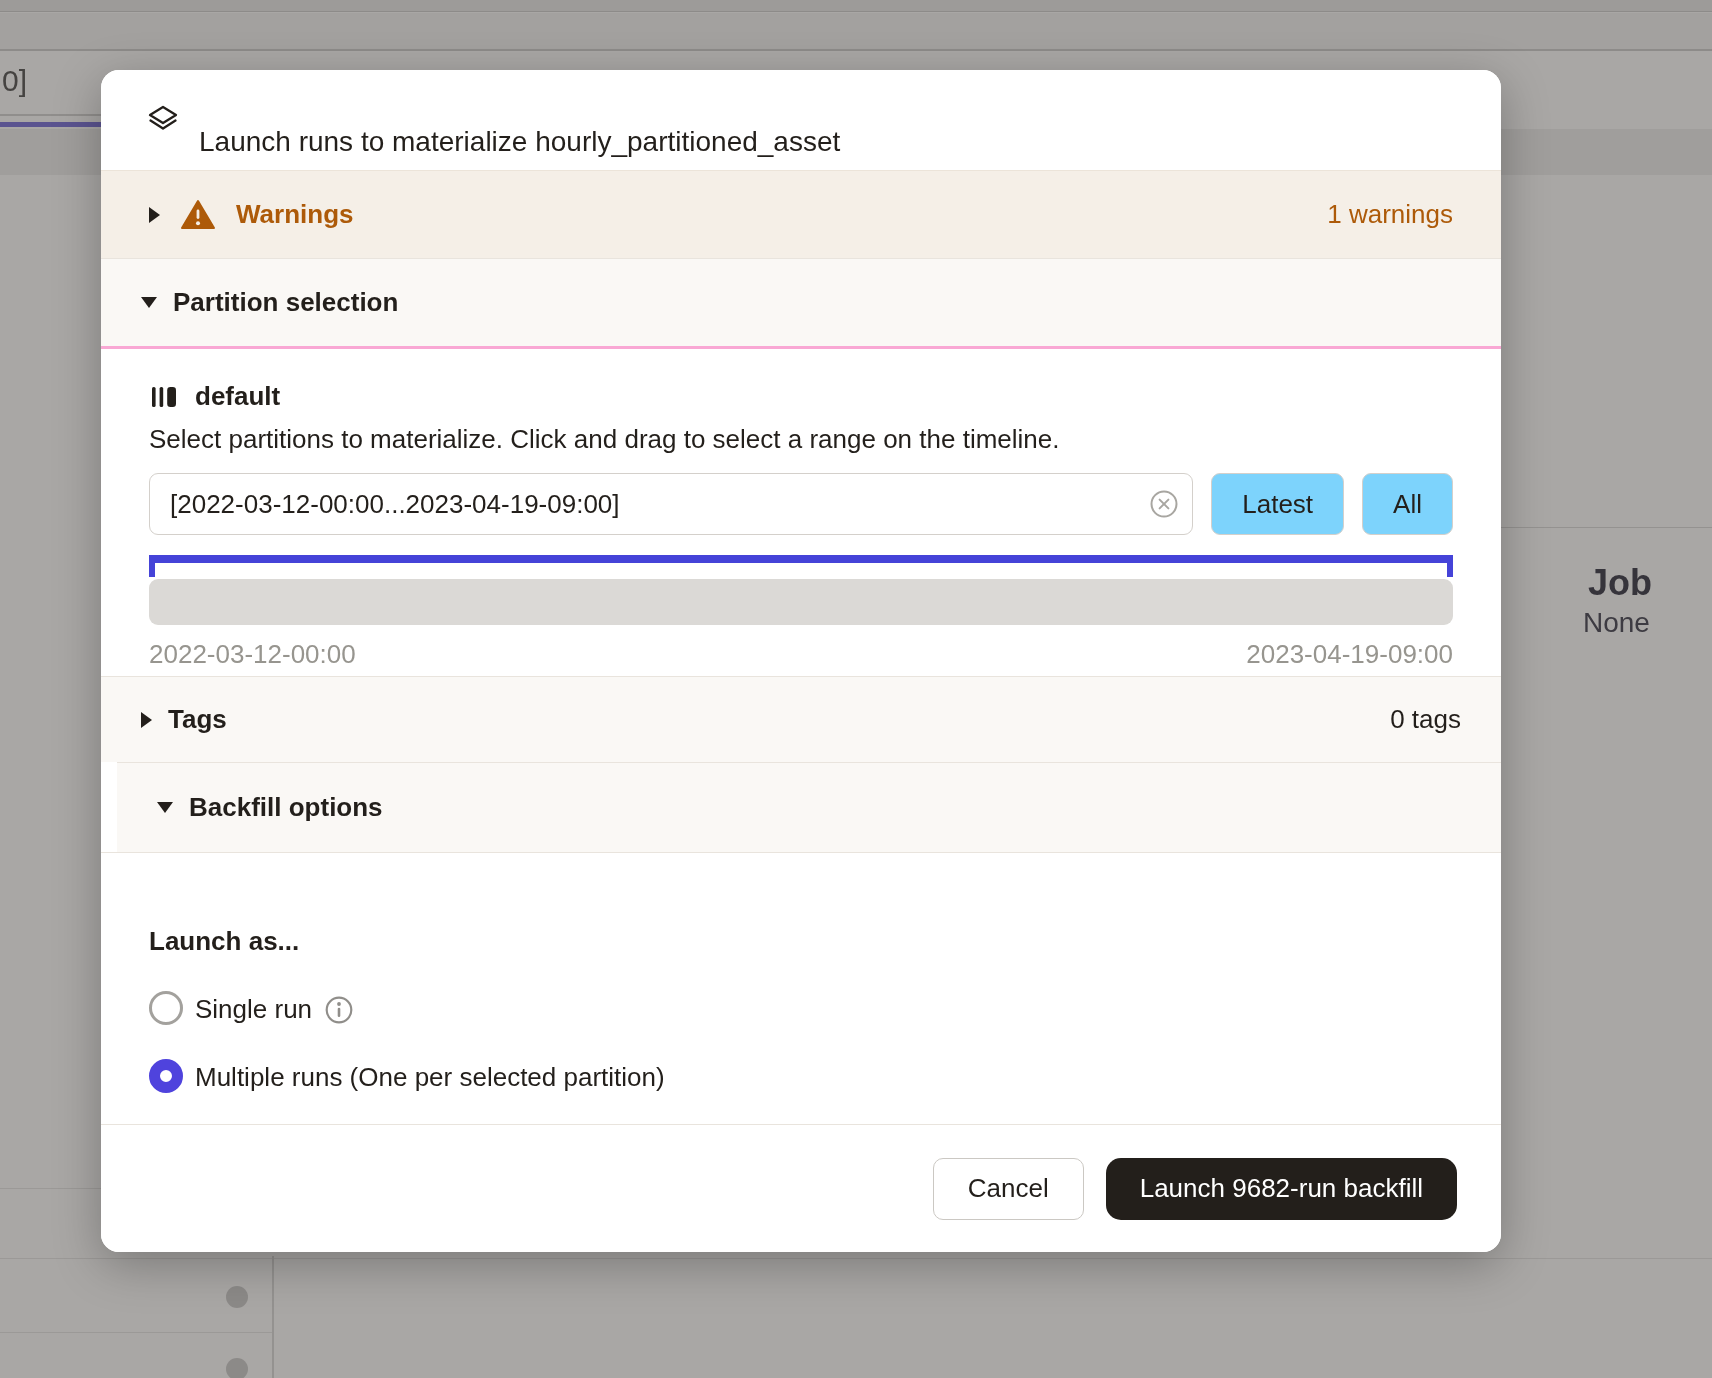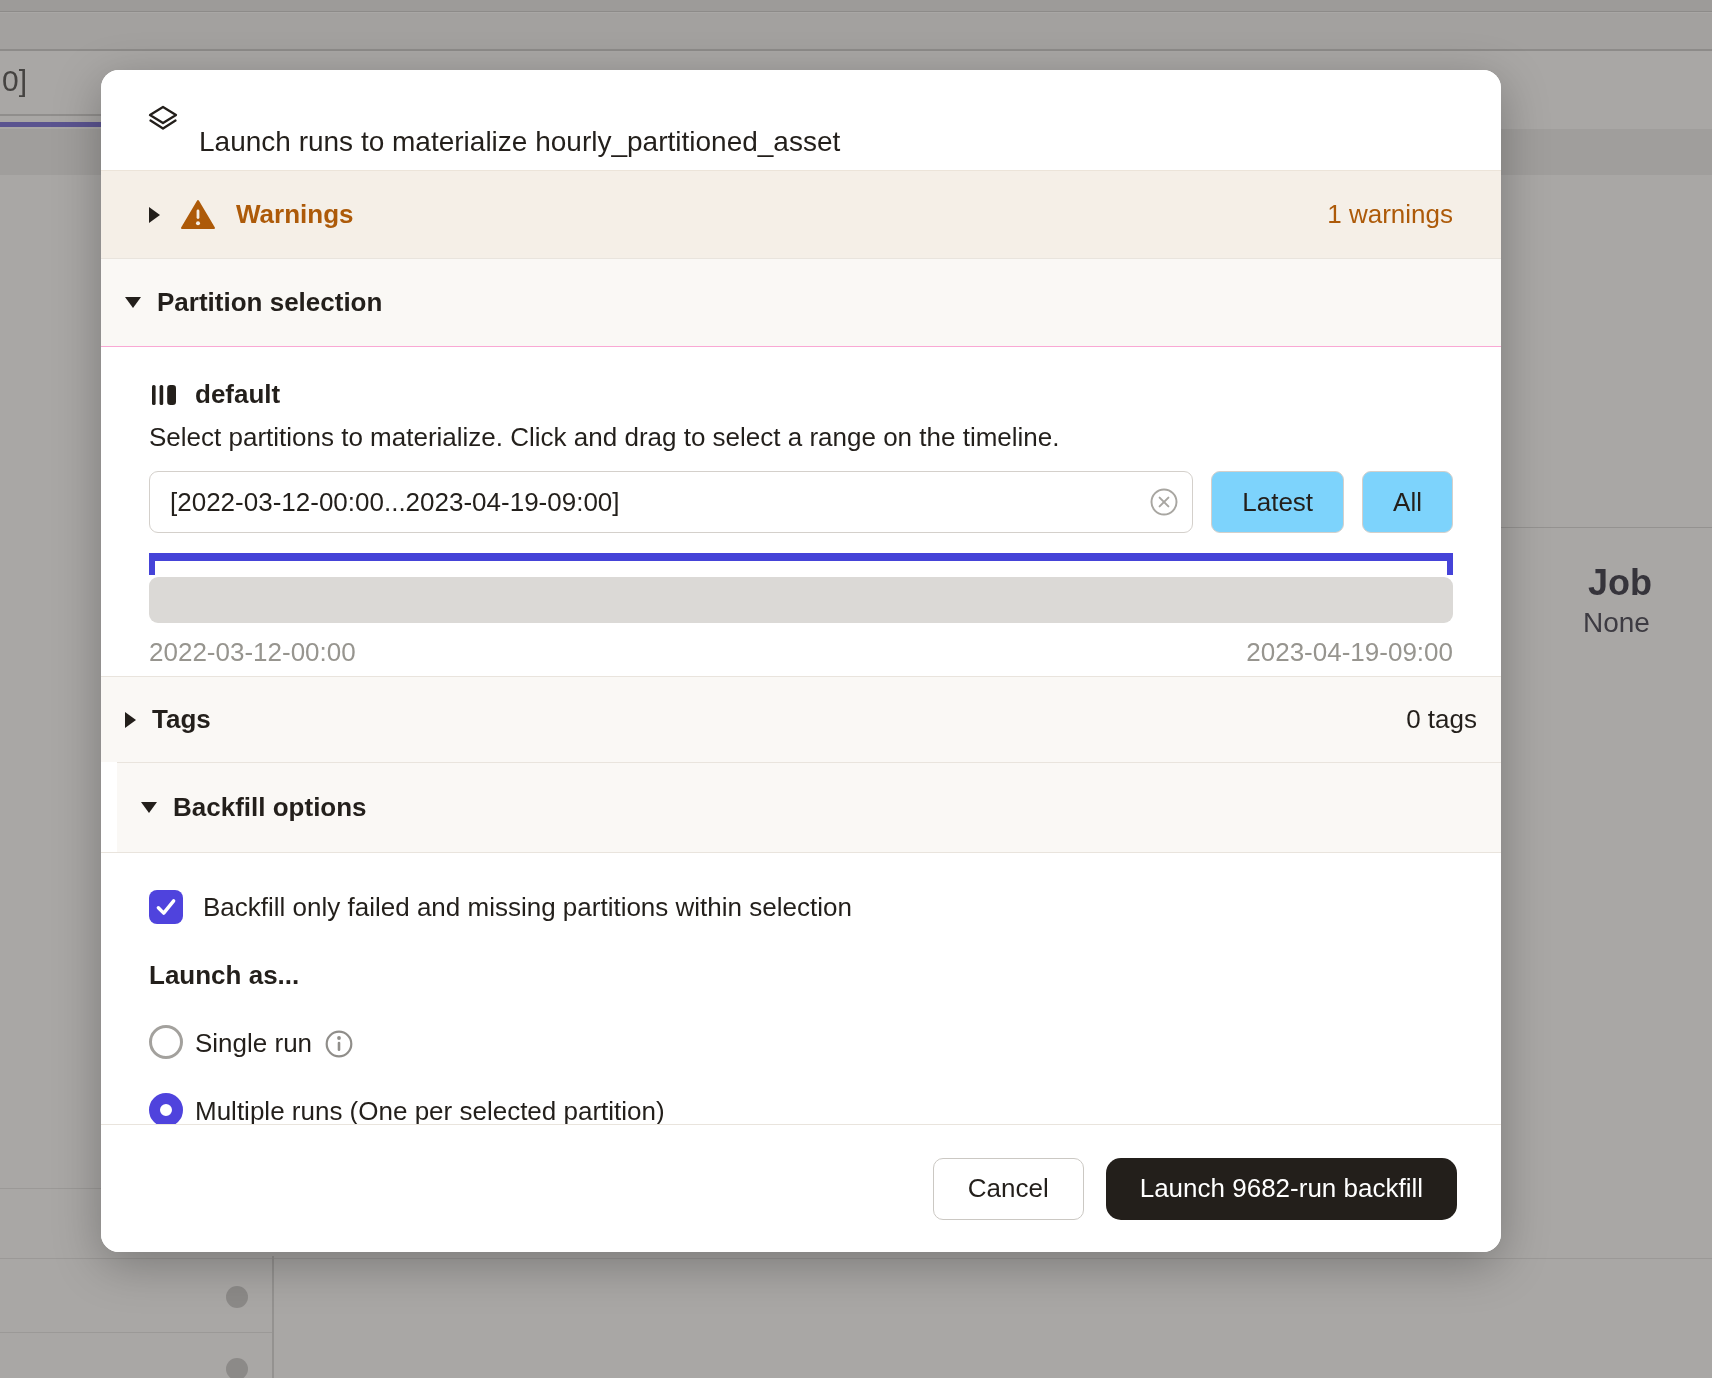--- a/index.html
+++ b/index.html
@@ -39,33 +39,33 @@
   }
 
   .dlg-header { height:100px; flex:0 0 auto; display:flex; align-items:center; padding:0 46px; gap:20px; background:#fff; }
   .dlg-title { font-size:28px; font-weight:500; color:#231f1b;margin-top:43px; }
 
   .warn-row { height:88px; flex:0 0 auto; display:flex; align-items:center; padding:0 48px; gap:20px;
     background:#f5efe7; border-top:1px solid #ece4d9; cursor:pointer; }
   .warn-label { font-size:26px; font-weight:600; color:#ad5a09; flex:1 1 auto; }
   .warn-count { font-size:26px; color:#ad5a09; }
 
-  .sect-head { flex:0 0 auto; display:flex; align-items:center; padding:0 24px; gap:16px;
+  .sect-head { flex:0 0 auto; display:flex; align-items:center; padding:0 40px; gap:16px;
     background:#faf8f5; border-top:1px solid #e9e4dd; cursor:pointer; }
   .sect-head.psel { height:88px; }
   .sect-head.tags { height:86px; }
   .sect-head.bf   { height:90px;margin-left:16px; }
   .sect-title { font-size:26px; font-weight:700; color:#231f1b; }
   .sect-title.semi { font-weight:600; }
   .sect-right { margin-left:auto; font-size:26px; color:#231f1b; }
 
   .caret-right { width:0; height:0; border-top:8px solid transparent; border-bottom:8px solid transparent; border-left:11px solid #231f1b; }
   .caret-down  { width:0; height:0; border-left:8px solid transparent; border-right:8px solid transparent; border-top:11px solid #231f1b; }
 
-  .psel-body { flex:0 0 auto; height:330px; background:#fff; border-top:1px solid #f9a8d4; padding:32px 48px 0 48px; }
+  .psel-body { flex:0 0 auto; height:330px; background:#fff; border-top:3px solid #f9a8d4; padding:32px 48px 0 48px; }
   .dim-row { display:flex; align-items:center; gap:16px; }
   .dim-name { font-size:26px; font-weight:700; }
   .psel-desc { margin-top:12px; font-size:26px; color:#231f1b; }
 
   .controls-row { margin-top:18px; display:flex; align-items:stretch; gap:18px; }
   .range-wrap { position:relative; flex:1 1 auto; }
   .range-input { width:100%; height:62px; border:1px solid #d4d0cb; border-radius:9px; padding:0 64px 0 20px;
     font-size:26px; font-family:"Liberation Sans", sans-serif; color:#231f1b; background:#fff; outline:none; }
   .clear-btn { position:absolute; right:14px; top:16px; width:30px; height:30px; cursor:pointer; }
   .btn-light { height:62px; background:#7dd3fc; border:1px solid #d4d0cb; border-radius:9px;
@@ -180,28 +180,20 @@
     <span class="sect-title semi">Tags</span>
     <span class="sect-right">0 tags</span>
   </div>
 
   <div class="sect-head bf">
     <span class="caret-down"></span>
     <span class="sect-title">Backfill options</span>
   </div>
 
   <div class="bf-body">
-    <div class="check-row">
-      <span class="checkbox">
-        <svg width="26" height="26" viewBox="0 0 34 34">
-          <polyline points="7,18 14,25 27,9" fill="none" stroke="#ffffff" stroke-width="4.5" stroke-linecap="round" stroke-linejoin="round"></polyline>
-        </svg>
-      </span>
-      <span class="check-label">Backfill only failed and missing partitions within selection</span>
-    </div>
 
     <div class="launch-as">Launch as...</div>
 
     <div class="radio-row">
       <span class="radio"></span>
       <span class="radio-label">Single run</span>
       <svg width="30" height="30" viewBox="0 0 30 30">
         <circle cx="15" cy="15" r="12.3" fill="none" stroke="#908e8a" stroke-width="2.2"></circle>
         <circle cx="15" cy="9" r="1.9" fill="#908e8a"></circle>
         <rect x="13.7" y="12.8" width="2.6" height="9.2" rx="1.3" fill="#908e8a"></rect>

